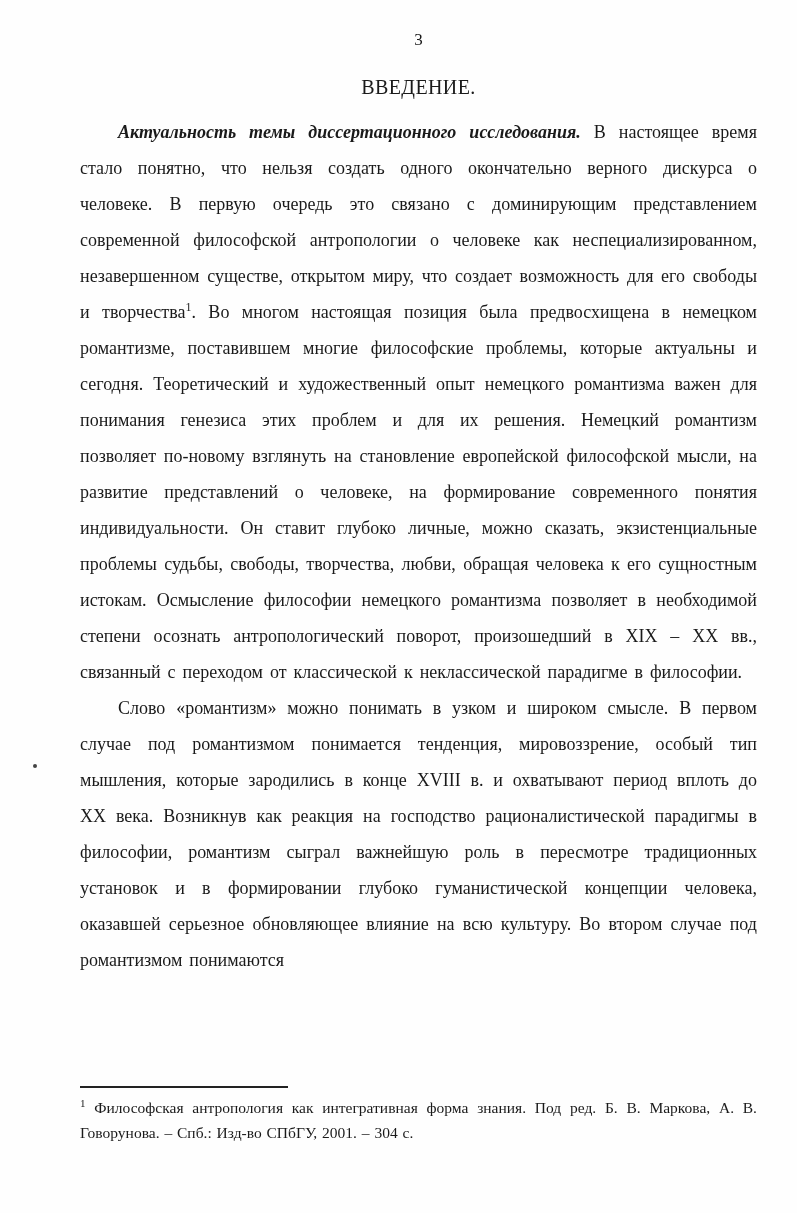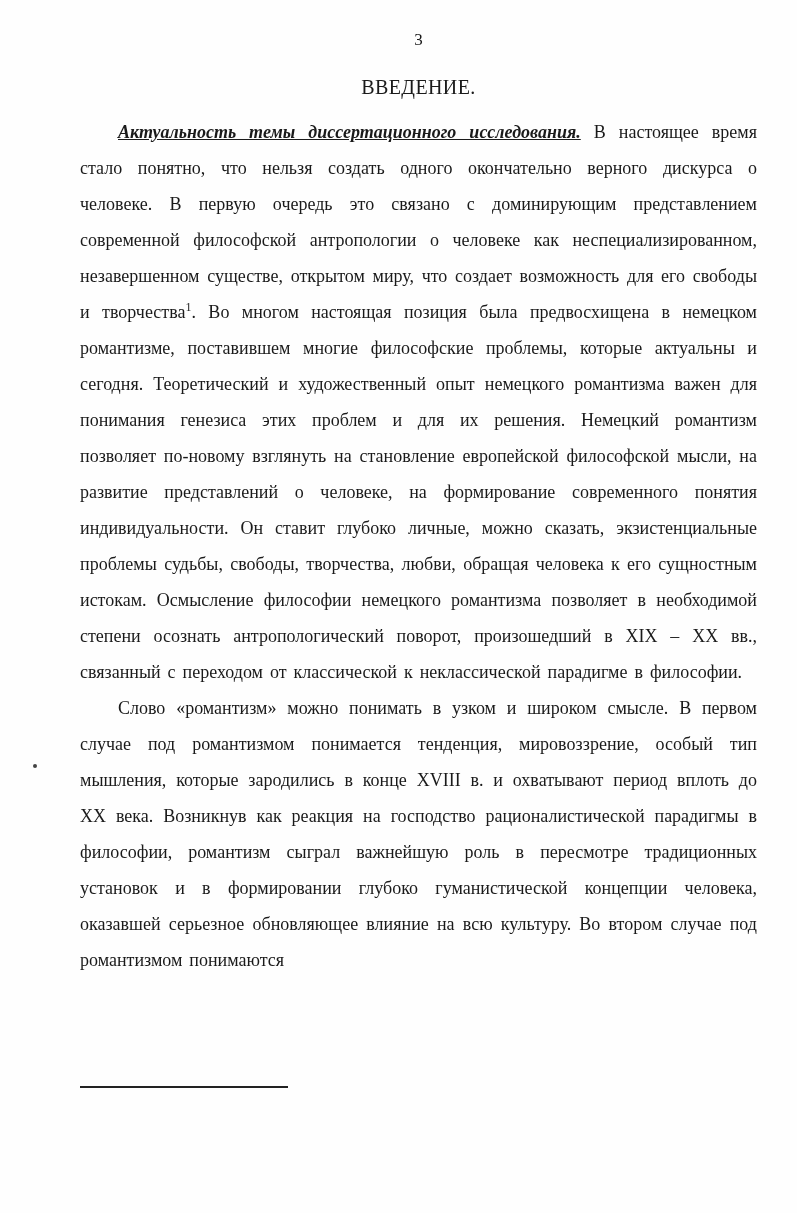--- a/index.html
+++ b/index.html
@@ -32,21 +32,20 @@
     margin: 0;
     font-size: 18px;
     line-height: 36px;
     text-align: justify;
     text-indent: 38px;
     word-spacing: 2.5px;
   }
   .lead {
     font-weight: bold;
     font-style: italic;
-    text-decoration: underline;
   }
   .fnref {
     font-size: 12px;
     line-height: 0;
   }
   .footnote-area {
     position: absolute;
     left: 80px;
     right: 40px;
     top: 1086px;
@@ -90,15 +89,16 @@
   <div class="body-text">
     <p class="para"><span class="lead">Актуальность темы диссертационного исследования.</span><span> В настоящее время стало понятно, что нельзя создать одного окончательно верного дискурса о человеке. В первую очередь это связано с доминирующим представлением современной философской антропологии о человеке как неспециализированном, незавершенном существе, открытом миру, что создает возможность для его свободы и творчества</span><sup class="fnref">1</sup><span>. Во многом настоящая позиция была предвосхищена в немецком романтизме, поставившем многие философские проблемы, которые актуальны и сегодня. Теоретический и художественный опыт немецкого романтизма важен для понимания генезиса этих проблем и для их решения. Немецкий романтизм позволяет по-новому взглянуть на становление европейской философской мысли, на развитие представлений о человеке, на формирование современного понятия индивидуальности. Он ставит глубоко личные, можно сказать, экзистенциальные проблемы судьбы, свободы, творчества, любви, обращая человека к его сущностным истокам. Осмысление философии немецкого романтизма позволяет в необходимой степени осознать антропологический поворот, произошедший в XIX – XX вв., связанный с переходом от классической к неклассической парадигме в философии.</span></p>
 
     <p class="para">Слово «романтизм» можно понимать в узком и широком смысле. В первом случае под романтизмом понимается тенденция, мировоззрение, особый тип мышления, которые зародились в конце XVIII в. и охватывают период вплоть до XX века. Возникнув как реакция на господство рационалистической парадигмы в философии, романтизм сыграл важнейшую роль в пересмотре традиционных установок и в формировании глубоко гуманистической концепции человека, оказавшей серьезное обновляющее влияние на всю культуру. Во втором случае под романтизмом понимаются</p>
   </div>
 
   <div class="speck"></div>
 
   <div class="footnote-area">
     <hr class="footnote-rule">
+    <p class="footnote"><sup>1</sup><span> Философская антропология как интегративная форма знания. Под ред. Б. В. Маркова, А. В. Говорунова. – Спб.: Изд-во СПбГУ, 2001. – 304 с.</span></p>
   </div>
 
 </div>
 
 </body></html>

